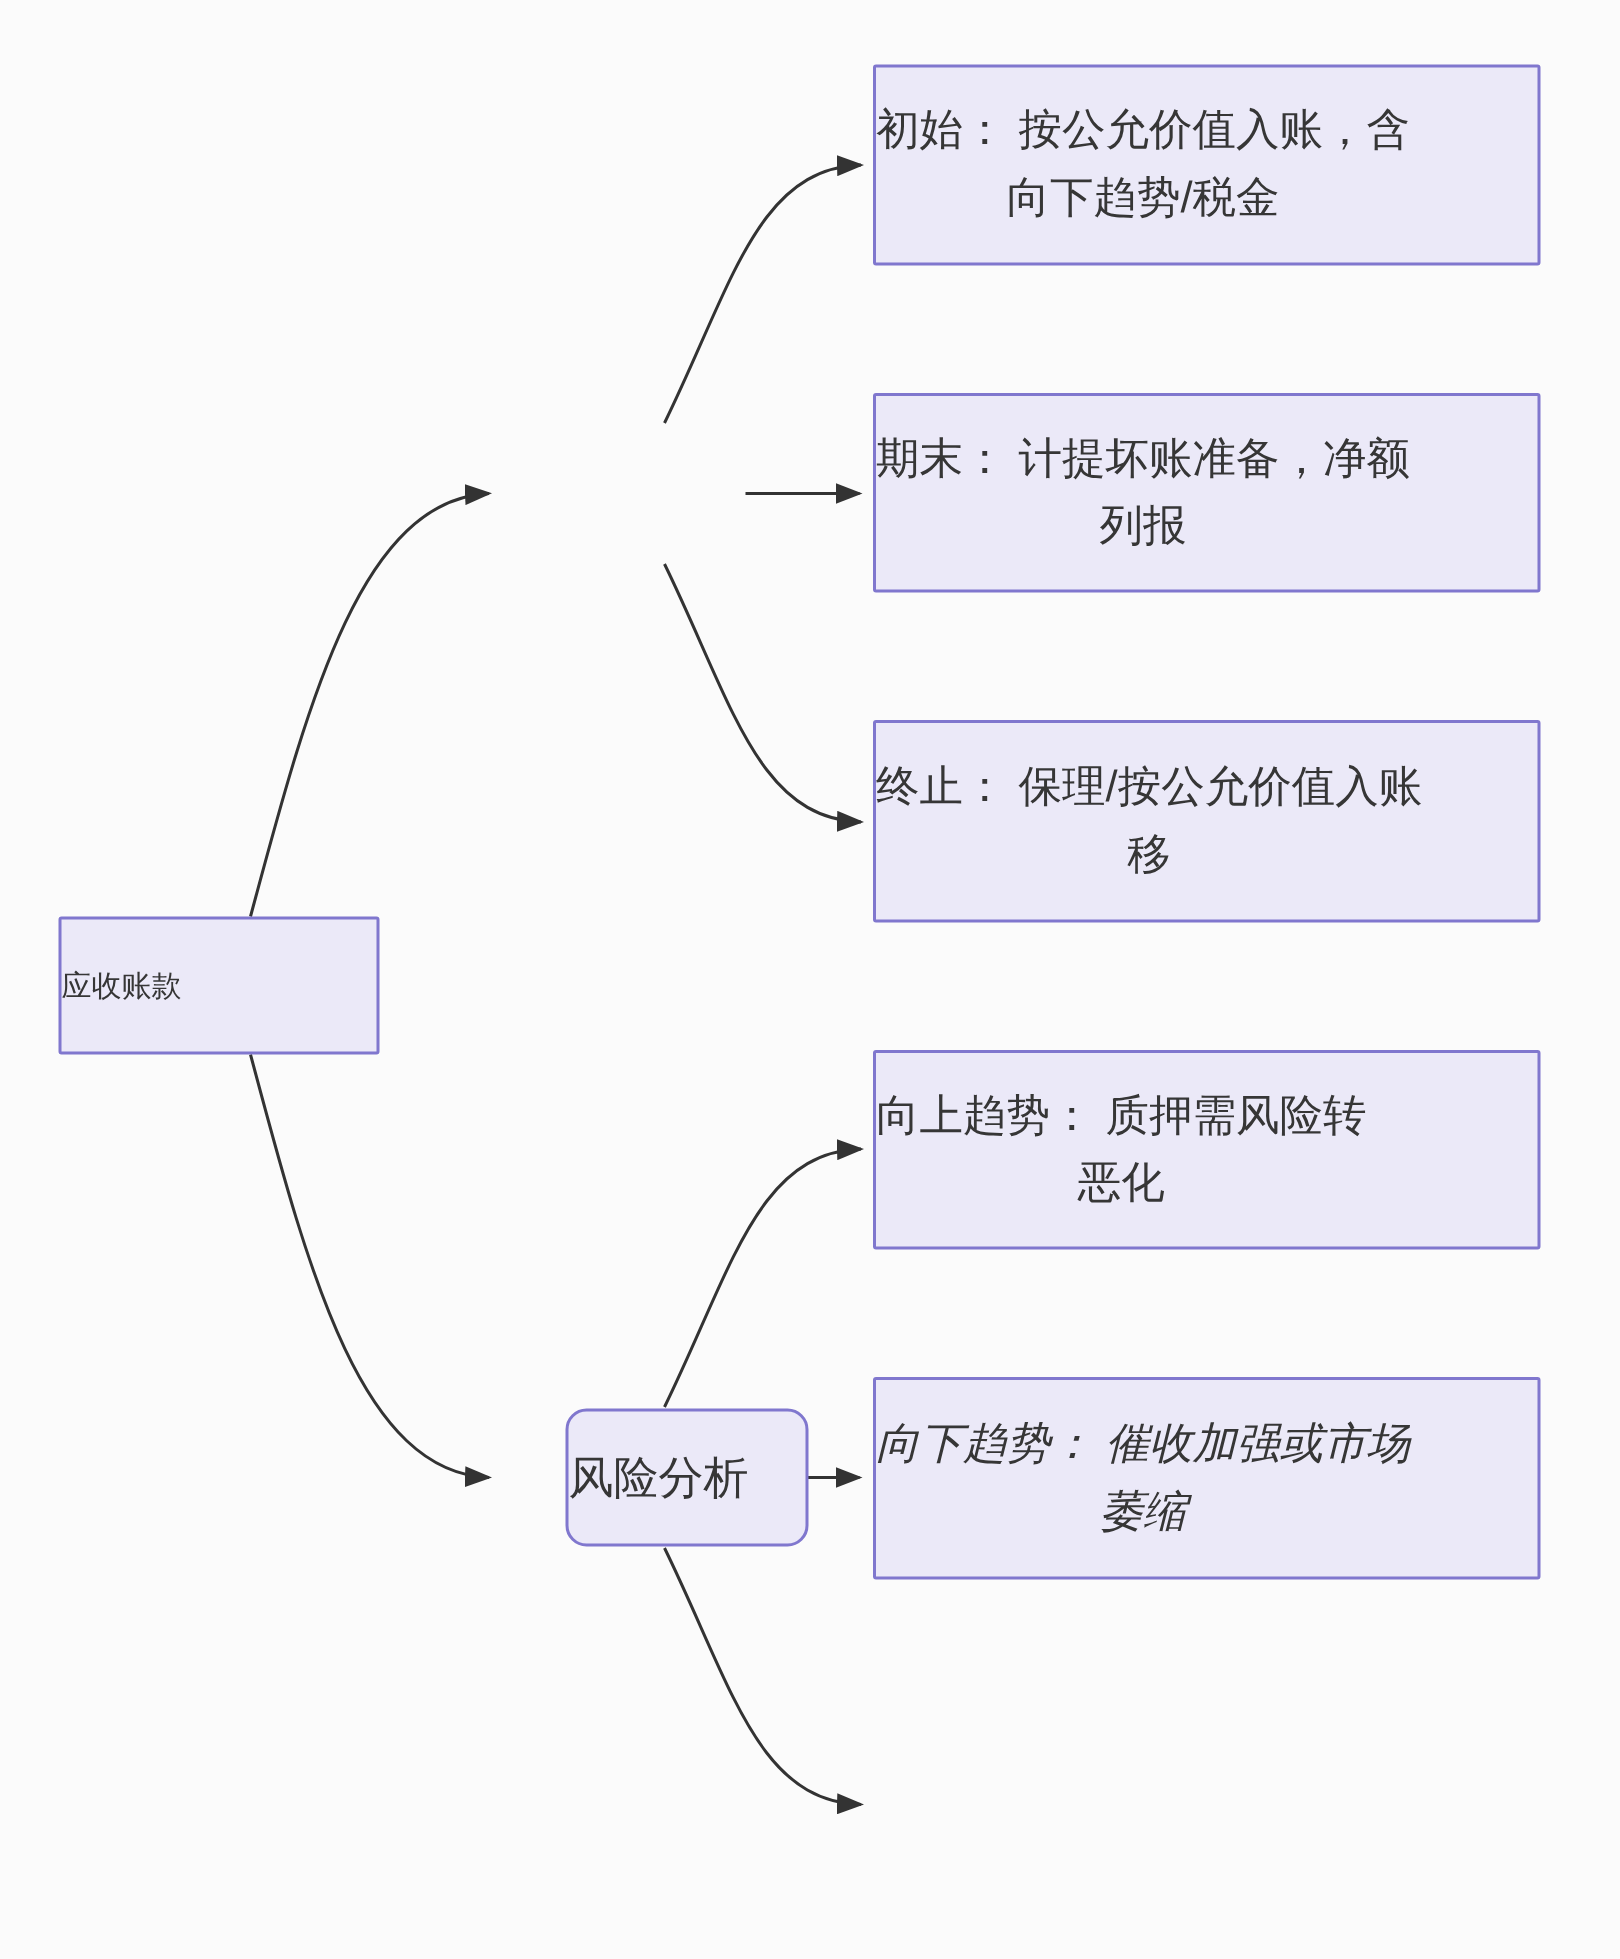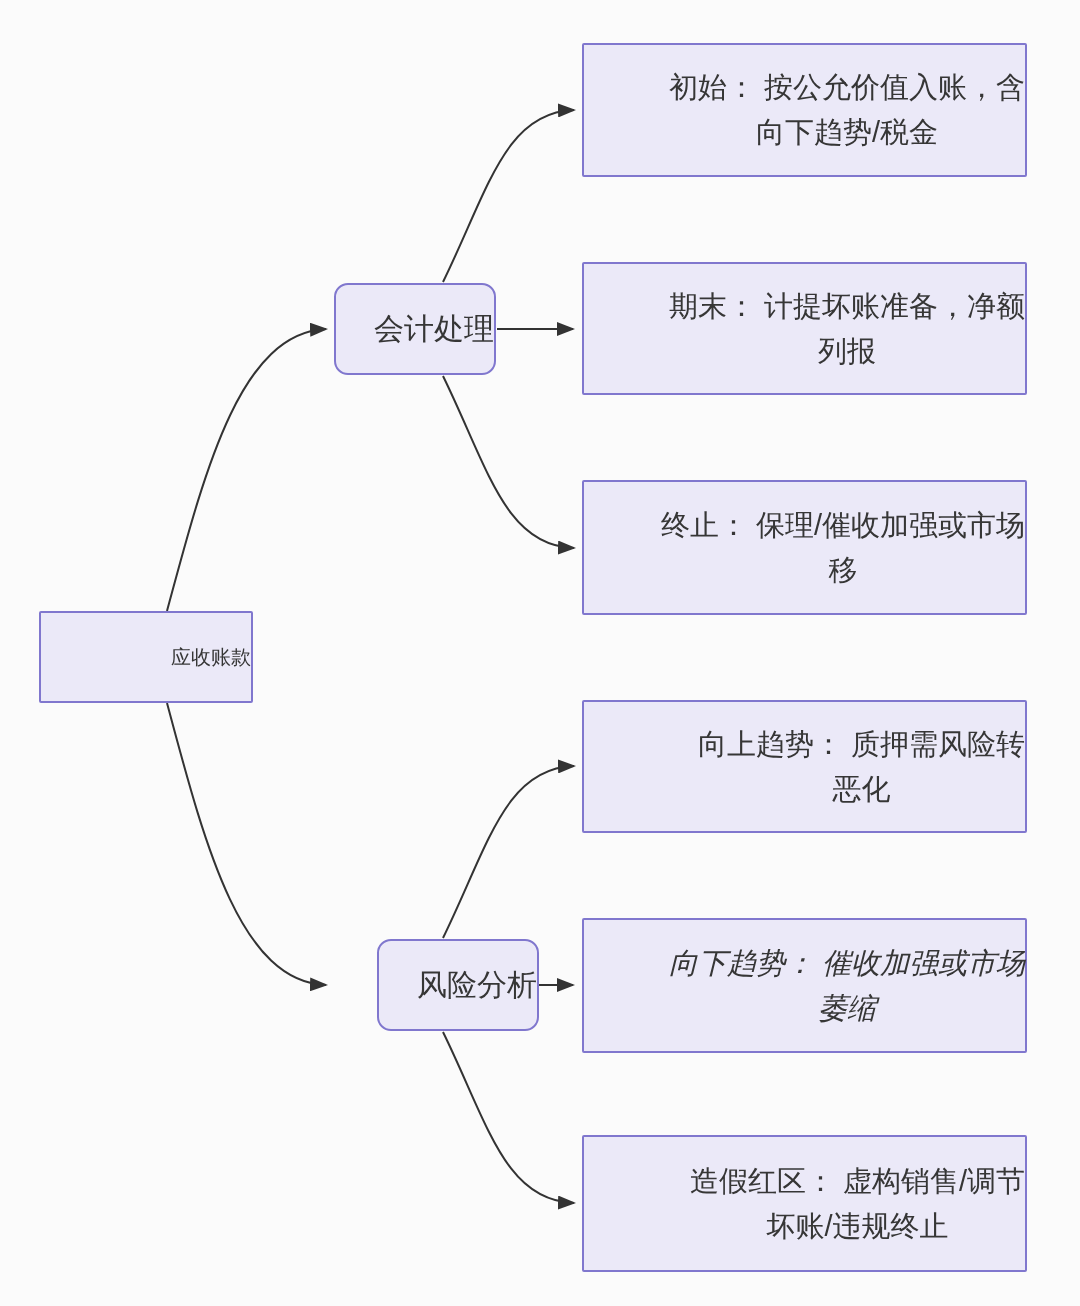--- a/index.html
+++ b/index.html
@@ -29,21 +29,21 @@
     fill:none;
     stroke:var(--edge);
     stroke-width:2;
   }
   .node{
     position:absolute;
     background:var(--node-fill);
     border:2px solid var(--node-border);
     display:flex;
     align-items:center;
-    justify-content:flex-end;
+    justify-content:flex-start;
     text-align:center;
     z-index:1;
   }
   .node.root{
     left:39px;top:611px;
     width:214px;height:92px;
     border-radius:2px;
     font-size:20px;
   }
   .node.branch{
@@ -86,23 +86,20 @@
     <path class="connector" d="M443,376 C488,468 505,546 574,548" marker-end="url(#arrow)"></path>
     <path class="connector" d="M443,938 C488,846 505,768 574,766" marker-end="url(#arrow)"></path>
     <path class="connector" d="M497,985 L573,985" marker-end="url(#arrow)"></path>
     <path class="connector" d="M443,1032 C488,1124 505,1201 574,1203" marker-end="url(#arrow)"></path>
   </svg>
 
   <div class="node root">
     <span>应收账款</span>
   </div>
 
-  <div class="node branch accounting">
-    <span>会计处理</span>
-  </div>
 
   <div class="node branch risk">
     <span>风险分析</span>
   </div>
 
   <div class="node leaf l1">
     <div>
       <span class="line">初始： 按公允价值入账，含</span>
       <span class="line">向下趋势/税金</span>
     </div>
@@ -110,39 +107,33 @@
 
   <div class="node leaf l2">
     <div>
       <span class="line">期末： 计提坏账准备，净额</span>
       <span class="line">列报</span>
     </div>
   </div>
 
   <div class="node leaf l3">
     <div>
-      <span class="line">终止： 保理/催收加强或市场</span>
+      <span class="line">终止： 保理/按公允价值入账</span>
       <span class="line">移</span>
     </div>
   </div>
 
   <div class="node leaf l4">
     <div>
       <span class="line">向上趋势： 质押需风险转</span>
       <span class="line">恶化</span>
     </div>
   </div>
 
   <div class="node leaf l5">
     <div>
       <span class="line">向下趋势： 催收加强或市场</span>
       <span class="line">萎缩</span>
     </div>
   </div>
 
-  <div class="node leaf l6">
-    <div>
-      <span class="line">造假红区： 虚构销售/调节</span>
-      <span class="line">坏账/违规终止</span>
-    </div>
-  </div>
 
 </div>
 
 </body></html>

